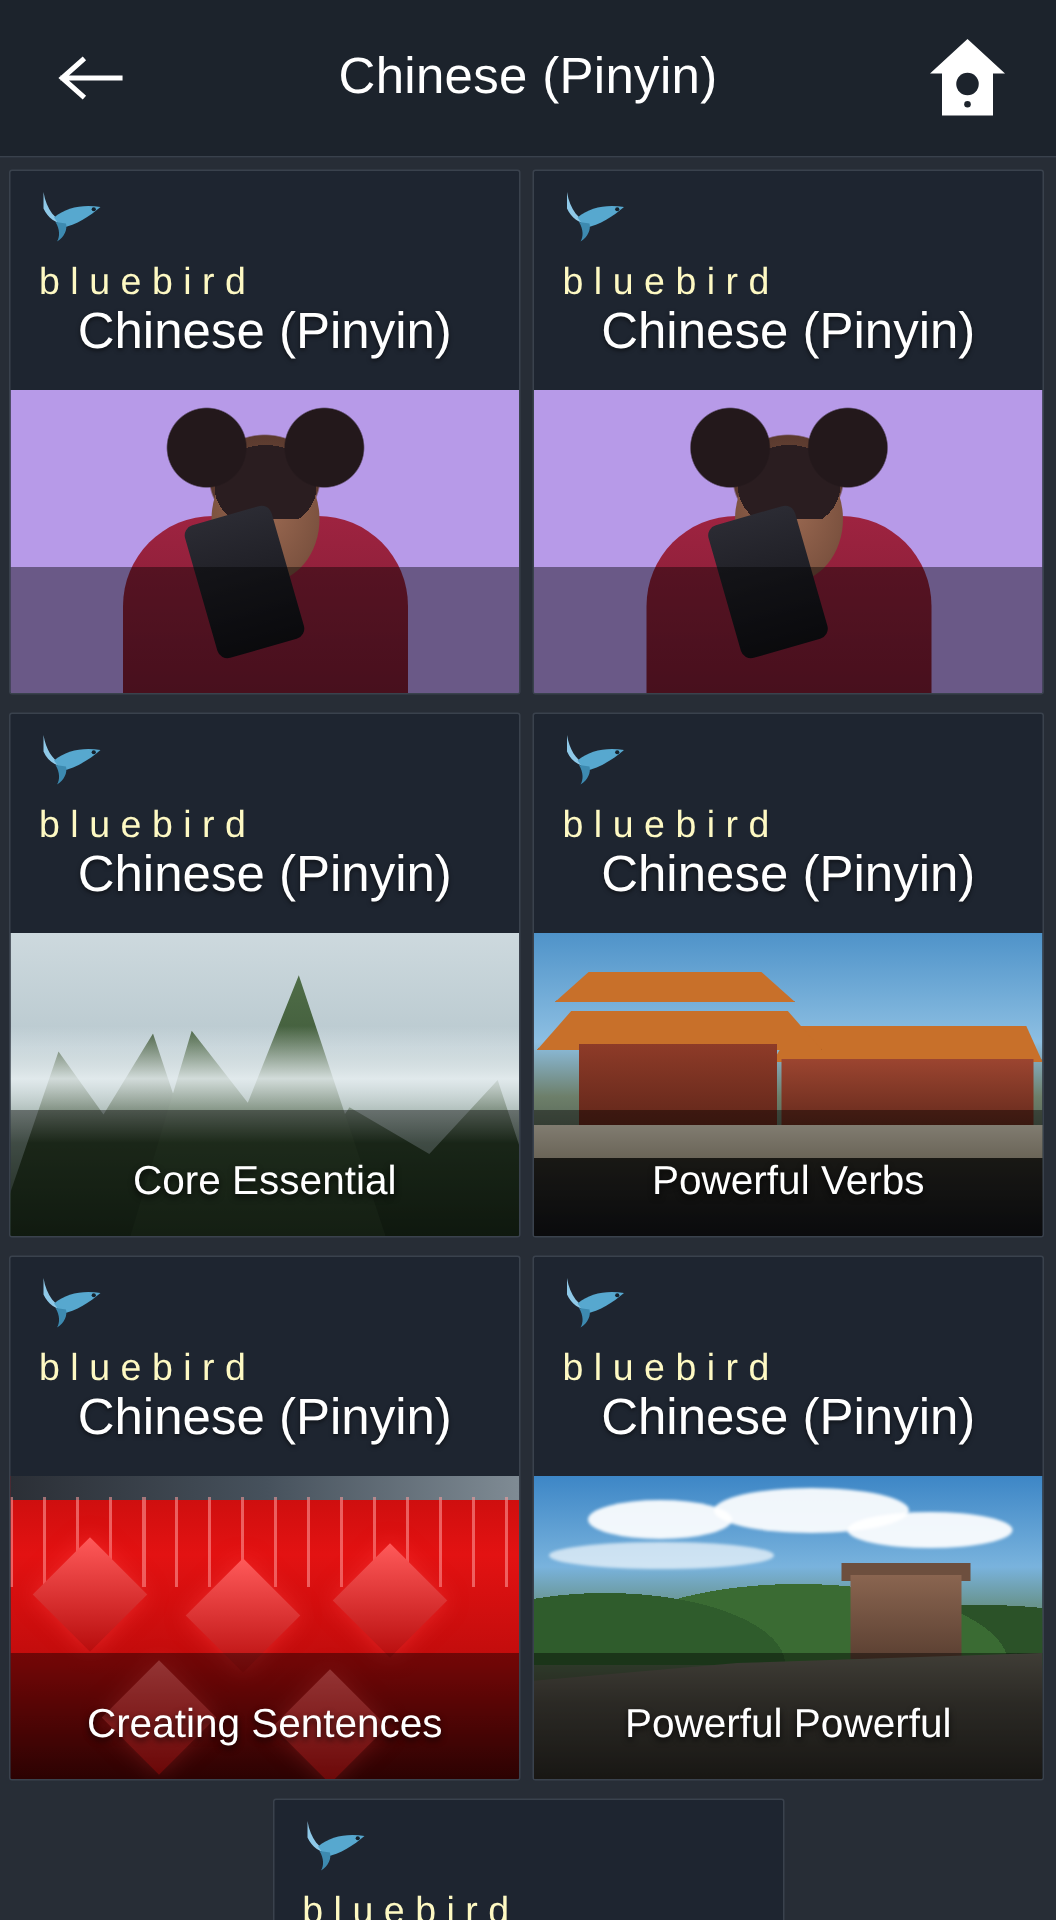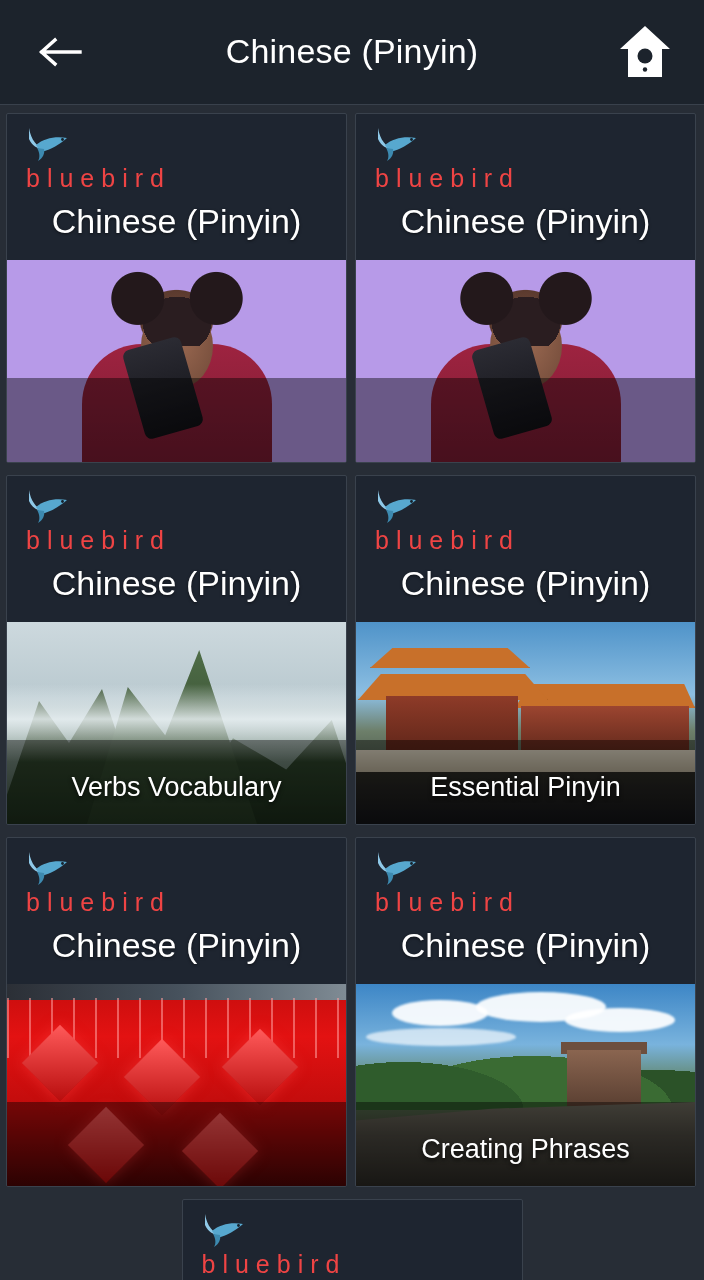--- a/index.html
+++ b/index.html
@@ -48,22 +48,22 @@
     position:relative;
     overflow:hidden;
     flex:0 0 auto;
   }
   .card.solo{ margin-left:auto; margin-right:auto; }
 
   
   .logo{ position:absolute; left:19px; top:12px; z-index:4; }
   .logo-bird{ display:block; width:44px; height:36px; }
   .logo-word{
-    color:#ef4444; font-size:25px; letter-spacing:7px;
-    margin-top:2px; font-weight:400;
+    color:#fef9c3; font-size:25px; letter-spacing:7px;
+    margin-top:12px; font-weight:400;
   }
   .card-title{
     position:absolute; top:88px; left:0; right:0; z-index:4;
     text-align:center; color:#ffffff; font-size:34px;
     text-shadow:0 1px 3px rgba(0,0,0,.55);
   }
   
   .art{
     position:absolute; left:0; right:0; top:146px; bottom:0;
     z-index:1;
@@ -305,21 +305,21 @@
     <div class="logo">
       <svg class="logo-bird" viewBox="0 0 44 36">
         <path d="M3 2 C5 14 11 21 19 23 C13 24 6 20 3 13 Z" fill="#8fc9e8"></path>
         <path d="M10 19 C18 12 30 10 41 12 C34 18 25 24 15 26 Z" fill="#57a8cf"></path>
         <path d="M11 22 C14 27 14 32 12 35 C17 32 19 27 18 23 Z" fill="#3d8ab0"></path>
         <circle cx="36.5" cy="13.5" r="1.4" fill="#16222c"></circle>
       </svg>
       <div class="logo-word">bluebird</div>
     </div>
     <div class="card-title">Chinese (Pinyin)</div>
-    <div class="card-label">Verbs Vocabulary</div>
+    <div class="card-label">Core Essential</div>
   </div>
 
   <div class="card">
     <div class="art">
       <div class="photo scene-temple">
         <div class="roof r3"></div>
           <div class="body2"></div>
         <div class="roof r1"></div>
           <div class="roof r2"></div>
           <div class="body"></div>
@@ -331,21 +331,21 @@
     <div class="logo">
       <svg class="logo-bird" viewBox="0 0 44 36">
         <path d="M3 2 C5 14 11 21 19 23 C13 24 6 20 3 13 Z" fill="#8fc9e8"></path>
         <path d="M10 19 C18 12 30 10 41 12 C34 18 25 24 15 26 Z" fill="#57a8cf"></path>
         <path d="M11 22 C14 27 14 32 12 35 C17 32 19 27 18 23 Z" fill="#3d8ab0"></path>
         <circle cx="36.5" cy="13.5" r="1.4" fill="#16222c"></circle>
       </svg>
       <div class="logo-word">bluebird</div>
     </div>
     <div class="card-title">Chinese (Pinyin)</div>
-    <div class="card-label">Essential Pinyin</div>
+    <div class="card-label">Powerful Verbs</div>
   </div>
 
   <div class="card">
     <div class="art">
       <div class="photo scene-red">
         <div class="topstrip"></div>
           <div class="strings"></div>
         <div class="charm c1"></div>
           <div class="charm c2"></div>
           <div class="charm c3"></div>
@@ -357,20 +357,21 @@
     <div class="logo">
       <svg class="logo-bird" viewBox="0 0 44 36">
         <path d="M3 2 C5 14 11 21 19 23 C13 24 6 20 3 13 Z" fill="#8fc9e8"></path>
         <path d="M10 19 C18 12 30 10 41 12 C34 18 25 24 15 26 Z" fill="#57a8cf"></path>
         <path d="M11 22 C14 27 14 32 12 35 C17 32 19 27 18 23 Z" fill="#3d8ab0"></path>
         <circle cx="36.5" cy="13.5" r="1.4" fill="#16222c"></circle>
       </svg>
       <div class="logo-word">bluebird</div>
     </div>
     <div class="card-title">Chinese (Pinyin)</div>
+    <div class="card-label">Creating Sentences</div>
   </div>
 
   <div class="card">
     <div class="art">
       <div class="photo scene-wall">
         <div class="cloud cl1"></div>
           <div class="cloud cl2"></div>
           <div class="cloud cl3"></div>
           <div class="cloud cl4"></div>
         <div class="hills"></div>
@@ -383,21 +384,21 @@
     <div class="logo">
       <svg class="logo-bird" viewBox="0 0 44 36">
         <path d="M3 2 C5 14 11 21 19 23 C13 24 6 20 3 13 Z" fill="#8fc9e8"></path>
         <path d="M10 19 C18 12 30 10 41 12 C34 18 25 24 15 26 Z" fill="#57a8cf"></path>
         <path d="M11 22 C14 27 14 32 12 35 C17 32 19 27 18 23 Z" fill="#3d8ab0"></path>
         <circle cx="36.5" cy="13.5" r="1.4" fill="#16222c"></circle>
       </svg>
       <div class="logo-word">bluebird</div>
     </div>
     <div class="card-title">Chinese (Pinyin)</div>
-    <div class="card-label">Creating Phrases</div>
+    <div class="card-label">Powerful Powerful</div>
   </div>
 
   <div class="card solo">
 
     <div class="logo">
       <svg class="logo-bird" viewBox="0 0 44 36">
         <path d="M3 2 C5 14 11 21 19 23 C13 24 6 20 3 13 Z" fill="#8fc9e8"></path>
         <path d="M10 19 C18 12 30 10 41 12 C34 18 25 24 15 26 Z" fill="#57a8cf"></path>
         <path d="M11 22 C14 27 14 32 12 35 C17 32 19 27 18 23 Z" fill="#3d8ab0"></path>
         <circle cx="36.5" cy="13.5" r="1.4" fill="#16222c"></circle>

